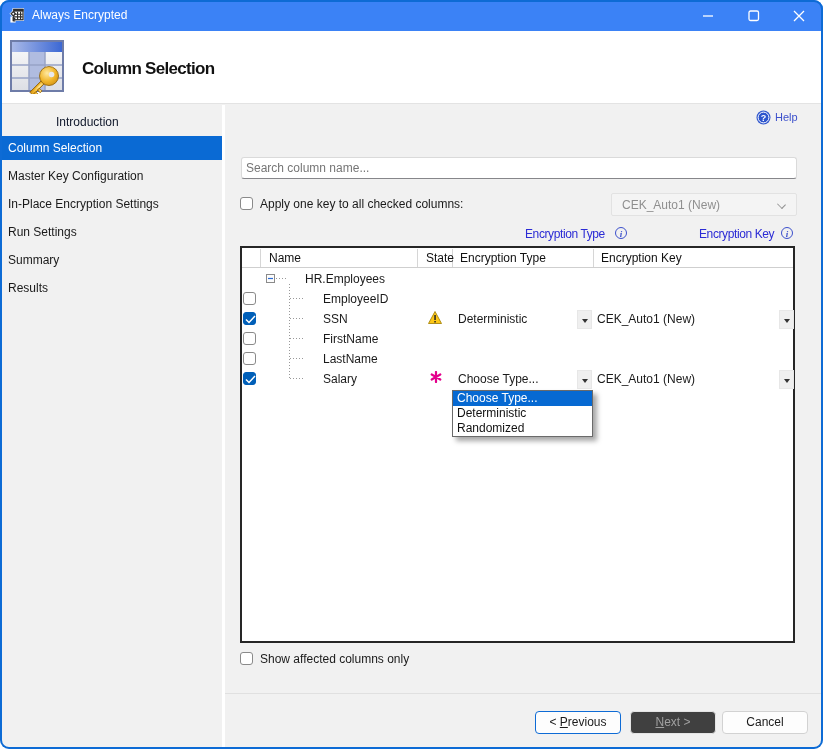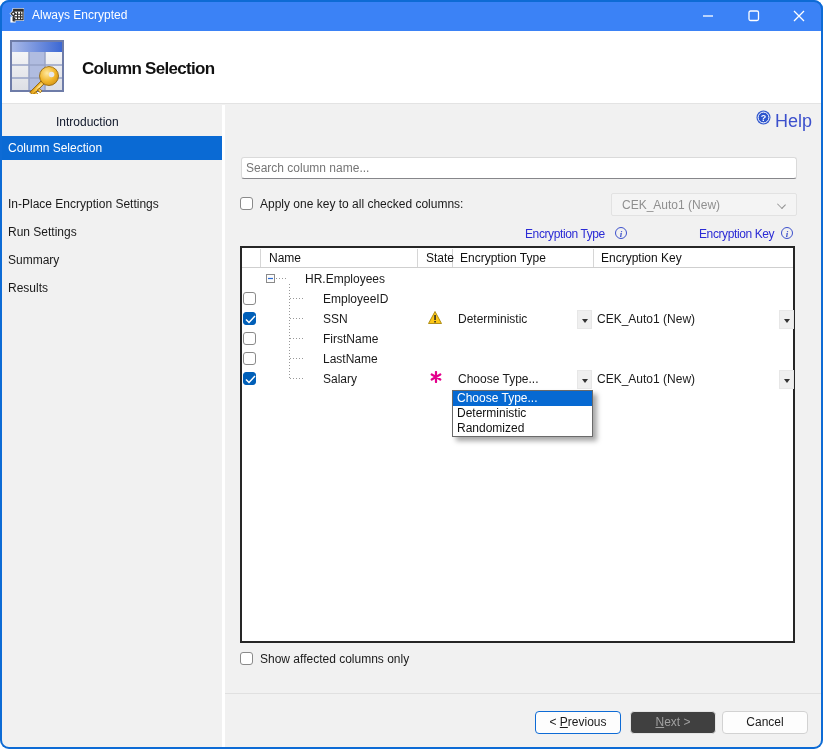--- a/index.html
+++ b/index.html
@@ -12,21 +12,21 @@
 
 .header { position:absolute; left:2px; top:31px; width:819px; height:73px; background:#ffffff; border-bottom:1px solid #e3e3e3; }
 .pagetitle { position:absolute; left:80px; top:28px; font-size:17px; font-weight:bold; color:#111111; letter-spacing:-0.7px; }
 
 .sidebar { position:absolute; left:2px; top:105px; width:220px; height:642px; background:#f1f1f1; }
 .sideitem { position:absolute; left:0; width:220px; height:24px; line-height:24px; padding-left:6px; font-size:12px; color:#1a1a1a; }
 .sideitem.link { color:#0f172a;margin-left:48px; }
 .sideitem.sel { background:#0a6ad4; color:#ffffff; }
 .vdivider { position:absolute; left:222px; top:105px; width:3px; height:642px; background:#ffffff; }
 
-.help { position:absolute; left:775px; top:111px; font-size:18px; color:#3c50cc; }
+.help { position:absolute; left:775px; top:111px; font-size:11px; color:#3c50cc; }
 .searchbox { position:absolute; left:241px; top:157px; width:556px; height:22px; background:#ffffff; border:1px solid #dadada; border-bottom-color:#86868a; border-radius:3px; }
 .searchbox span { position:absolute; left:4px; top:0; line-height:20px; font-size:12px; color:#767676; }
 .cb { position:absolute; width:13px; height:13px; border:1px solid #8a8a8a; border-radius:3px; background:#ffffff; }
 .cb.on { background:#005FB8; border-color:#005FB8; }
 .cb.on svg { position:absolute; left:1px; top:2px; }
 .lbl12 { position:absolute; font-size:12px; color:#1a1a1a; }
 .combo-dis { position:absolute; left:611px; top:193px; width:186px; height:23px; background:#f4f4f4; border:1px solid #e2e2e2; border-radius:2px; }
 .combo-dis span { position:absolute; left:10px; top:4px; font-size:12px; color:#8f8f8f; }
 .chev { position:absolute; right:11px; top:7px; width:7px; height:7px; border-right:1px solid #8f8f8f; border-bottom:1px solid #8f8f8f; transform:rotate(45deg) scaleY(0.8); }
 .bluelbl { position:absolute; font-size:12px; color:#2b2bd5; letter-spacing:-0.4px; }
@@ -109,20 +109,21 @@
         </g>
         <circle cx="39" cy="36" r="9.5" fill="url(#keyg)" stroke="#8a5e08" stroke-width="0.8"></circle>
         <circle cx="41.5" cy="34.5" r="2.8" fill="#e7e9ef"></circle>
       </g>
     </svg>
     <div class="pagetitle">Column Selection</div>
   </div>
   <div class="sidebar">
     <div class="sideitem link" style="top:5px">Introduction</div>
     <div class="sideitem sel" style="top:31px">Column Selection</div>
+    <div class="sideitem" style="top:59px">Master Key Configuration</div>
     <div class="sideitem" style="top:87px">In-Place Encryption Settings</div>
     <div class="sideitem" style="top:115px">Run Settings</div>
     <div class="sideitem" style="top:143px">Summary</div>
     <div class="sideitem" style="top:171px">Results</div>
   </div>
   <div class="vdivider"></div>
 
   <svg class="abs" style="left:756px;top:110px" width="15" height="15" viewBox="0 0 15 15">
     <circle cx="7.5" cy="7.5" r="7" fill="#2e55cd"></circle>
     <circle cx="7.5" cy="7.5" r="5.4" fill="none" stroke="#ffffff" stroke-width="1"></circle>

